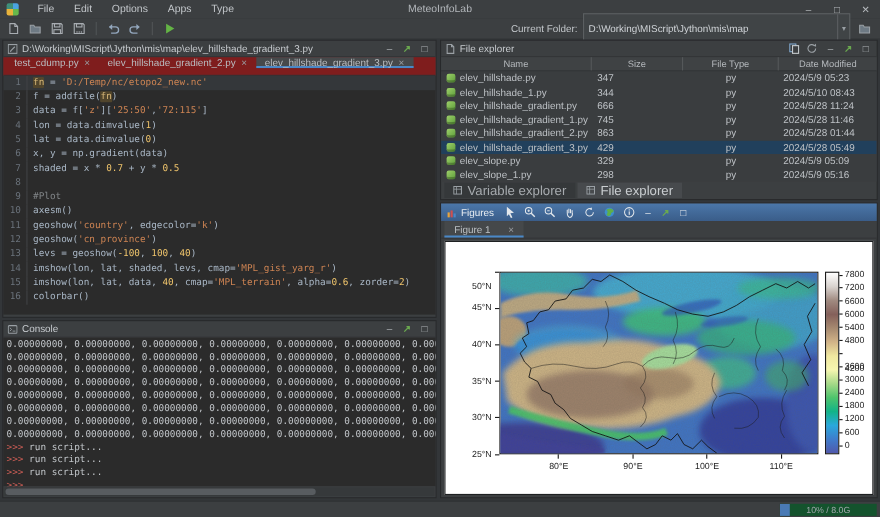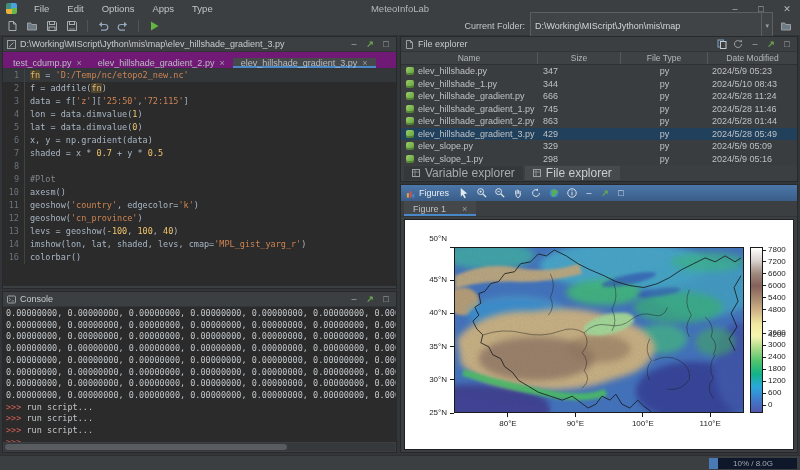--- a/index.html
+++ b/index.html
@@ -37,22 +37,22 @@
   .phead .spacer{flex:1;}
   .win-ic{width:12px;text-align:center;font-size:9px;color:#aeb2b6;}
   .float-ic{color:#6aa84f;font-weight:bold;}
 
   #panel-editor{left:2px;top:36px;width:395px;height:253px;}
   #panel-console{left:2px;top:291px;width:395px;height:162px;}
   #panel-files{left:400px;top:36px;width:398px;height:146px;}
   #panel-figures{left:400px;top:184px;width:398px;height:269px;}
 
   
-  .etabs{display:flex;height:17px;background:#701a75;border-bottom:1px solid #323537;
-         padding-left:2px;font-size:9px;align-items:flex-end;}
+  .etabs{display:flex;height:17px;background:#7f1d1d;border-bottom:1px solid #323537;
+         padding-left:2px;font-size:9px;align-items:flex-start;}
   .etab{display:flex;align-items:center;gap:5px;padding:0 8px;color:#b9bdc1;}
   .etab.active{background:#46494b;box-shadow:inset 0 -2px 0 #4a88c7;}
   .tab-close{color:#9a9ea2;font-size:9px;}
   .code{position:relative;background:#2b2b2b;height:calc(100% - 34px);overflow:hidden;
         font-family:"DejaVu Sans Mono",monospace;font-size:8.5px;line-height:13px;}
   .cl{display:flex;height:13px;white-space:pre;}
   .cl.cur{background:#34373a;}
   .ln{width:22px;flex:none;text-align:right;padding-right:5px;color:#6a727b;border-right:1px solid #404244;}
   .ct{padding-left:5px;color:#a9b7c6;}
   .tk-p{color:#a9b7c6;} .tk-s{color:#ce8453;} .tk-n{color:#f0c56c;}
@@ -98,21 +98,21 @@
   .plot{position:absolute;left:49px;top:27px;width:290px;height:166px;border:1px solid #1a1a1a;}
   .plot svg{position:absolute;left:0;top:0;width:100%;height:100%;display:block;}
   .colorbar{position:absolute;left:345px;top:27px;width:13px;height:166px;border:1px solid #1a1a1a;}
   .tick-label{position:absolute;font-size:8px;color:#1c1c1c;line-height:10px;}
   .xlab{text-align:center;} .ylab{text-align:right;} .cblab{text-align:left;}
   .xtick-mark,.ytick-mark,.cb-tick{position:absolute;background:#1a1a1a;}
 
   
   .statusbar{position:absolute;left:0;right:0;bottom:0;height:15px;background:#3c3f41;
              border-top:1px solid #2c2e30;}
-  .mem{position:absolute;right:3px;top:2px;width:88px;height:11px;background:#0f172a;
+  .mem{position:absolute;right:3px;top:2px;width:88px;height:11px;background:#14532d;
        display:flex;align-items:center;justify-content:center;font-size:8px;color:#a2a8ad;overflow:hidden;}
   .mem-fill{position:absolute;left:0;top:0;width:9px;height:100%;background:#4a7ab5;}
   .mem span{position:relative;z-index:1;}
 
   svg{display:block;}
 </style>
 </head>
 <body>
 
 <div class="app">
@@ -235,20 +235,21 @@
         <div class="cl"><span class="ln">5</span><span class="ct"><span class="tk-p">lat = data.dimvalue(</span><span class="tk-n">0</span><span class="tk-p">)</span></span></div>
         <div class="cl"><span class="ln">6</span><span class="ct"><span class="tk-p">x, y = np.gradient(data)</span></span></div>
         <div class="cl"><span class="ln">7</span><span class="ct"><span class="tk-p">shaded = x * </span><span class="tk-n">0.7</span><span class="tk-p"> + y * </span><span class="tk-n">0.5</span></span></div>
         <div class="cl"><span class="ln">8</span><span class="ct"></span></div>
         <div class="cl"><span class="ln">9</span><span class="ct"><span class="tk-c">#Plot</span></span></div>
         <div class="cl"><span class="ln">10</span><span class="ct"><span class="tk-p">axesm()</span></span></div>
         <div class="cl"><span class="ln">11</span><span class="ct"><span class="tk-p">geoshow(</span><span class="tk-s">'country'</span><span class="tk-p">, edgecolor=</span><span class="tk-s">'k'</span><span class="tk-p">)</span></span></div>
         <div class="cl"><span class="ln">12</span><span class="ct"><span class="tk-p">geoshow(</span><span class="tk-s">'cn_province'</span><span class="tk-p">)</span></span></div>
         <div class="cl"><span class="ln">13</span><span class="ct"><span class="tk-p">levs = geoshow(</span><span class="tk-n">-100</span><span class="tk-p">, </span><span class="tk-n">100</span><span class="tk-p">, </span><span class="tk-n">40</span><span class="tk-p">)</span></span></div>
         <div class="cl"><span class="ln">14</span><span class="ct"><span class="tk-p">imshow(lon, lat, shaded, levs, cmap=</span><span class="tk-s">'MPL_gist_yarg_r'</span><span class="tk-p">)</span></span></div>
+        <div class="cl"><span class="ln">15</span><span class="ct"><span class="tk-p">imshow(lon, lat, data, </span><span class="tk-n">40</span><span class="tk-p">, cmap=</span><span class="tk-s">'MPL_terrain'</span><span class="tk-p">, alpha=</span><span class="tk-n">0.6</span><span class="tk-p">, zorder=</span><span class="tk-n">2</span><span class="tk-p">)</span></span></div>
         <div class="cl"><span class="ln">16</span><span class="ct"><span class="tk-p">colorbar()</span></span></div>
       </div>
   </div>
 
   <div class="panel" id="panel-console">
     <div class="phead">
       <span class="mini-ic">
         <svg width="9" height="9" viewBox="0 0 9 9">
             <rect x="0.5" y="1" width="8" height="7" rx="1" fill="none" stroke="#9aa0a5"></rect>
             <path d="M2,3 L3.5,4.5 L2,6 M4.5,6 H7" stroke="#9aa0a5" fill="none" stroke-width="0.8"></path>
@@ -529,21 +530,21 @@
 
       <div class="xtick-mark" style="left: 102.453px; top: 193px; width: 1px; height: 4px;"></div>
           <div class="tick-label xlab" style="left: 84.9535px; top: 199px; width: 36px; height: 10px;">80°E</div>
           <div class="xtick-mark" style="left: 169.895px; top: 193px; width: 1px; height: 4px;"></div>
           <div class="tick-label xlab" style="left: 152.395px; top: 199px; width: 36px; height: 10px;">90°E</div>
           <div class="xtick-mark" style="left: 237.337px; top: 193px; width: 1px; height: 4px;"></div>
           <div class="tick-label xlab" style="left: 219.837px; top: 199px; width: 36px; height: 10px;">100°E</div>
           <div class="xtick-mark" style="left: 304.779px; top: 193px; width: 1px; height: 4px;"></div>
           <div class="tick-label xlab" style="left: 287.279px; top: 199px; width: 36px; height: 10px;">110°E</div>
           <div class="ytick-mark" style="left: 45px; top: 26.5px; width: 4px; height: 1px;"></div>
-          <div class="tick-label ylab" style="left: 9px; top: 14px; width: 33px; height: 10px;">50°N</div>
+          <div class="tick-label ylab" style="left: 9px; top: 36px; width: 33px; height: 10px;">50°N</div>
           <div class="ytick-mark" style="left: 45px; top: 59.7px; width: 4px; height: 1px;"></div>
           <div class="tick-label ylab" style="left: 9px; top: 55.2px; width: 33px; height: 10px;">45°N</div>
           <div class="ytick-mark" style="left: 45px; top: 92.9px; width: 4px; height: 1px;"></div>
           <div class="tick-label ylab" style="left: 9px; top: 88.4px; width: 33px; height: 10px;">40°N</div>
           <div class="ytick-mark" style="left: 45px; top: 126.1px; width: 4px; height: 1px;"></div>
           <div class="tick-label ylab" style="left: 9px; top: 121.6px; width: 33px; height: 10px;">35°N</div>
           <div class="ytick-mark" style="left: 45px; top: 159.3px; width: 4px; height: 1px;"></div>
           <div class="tick-label ylab" style="left: 9px; top: 154.8px; width: 33px; height: 10px;">30°N</div>
           <div class="ytick-mark" style="left: 45px; top: 192.5px; width: 4px; height: 1px;"></div>
           <div class="tick-label ylab" style="left: 9px; top: 188px; width: 33px; height: 10px;">25°N</div>

